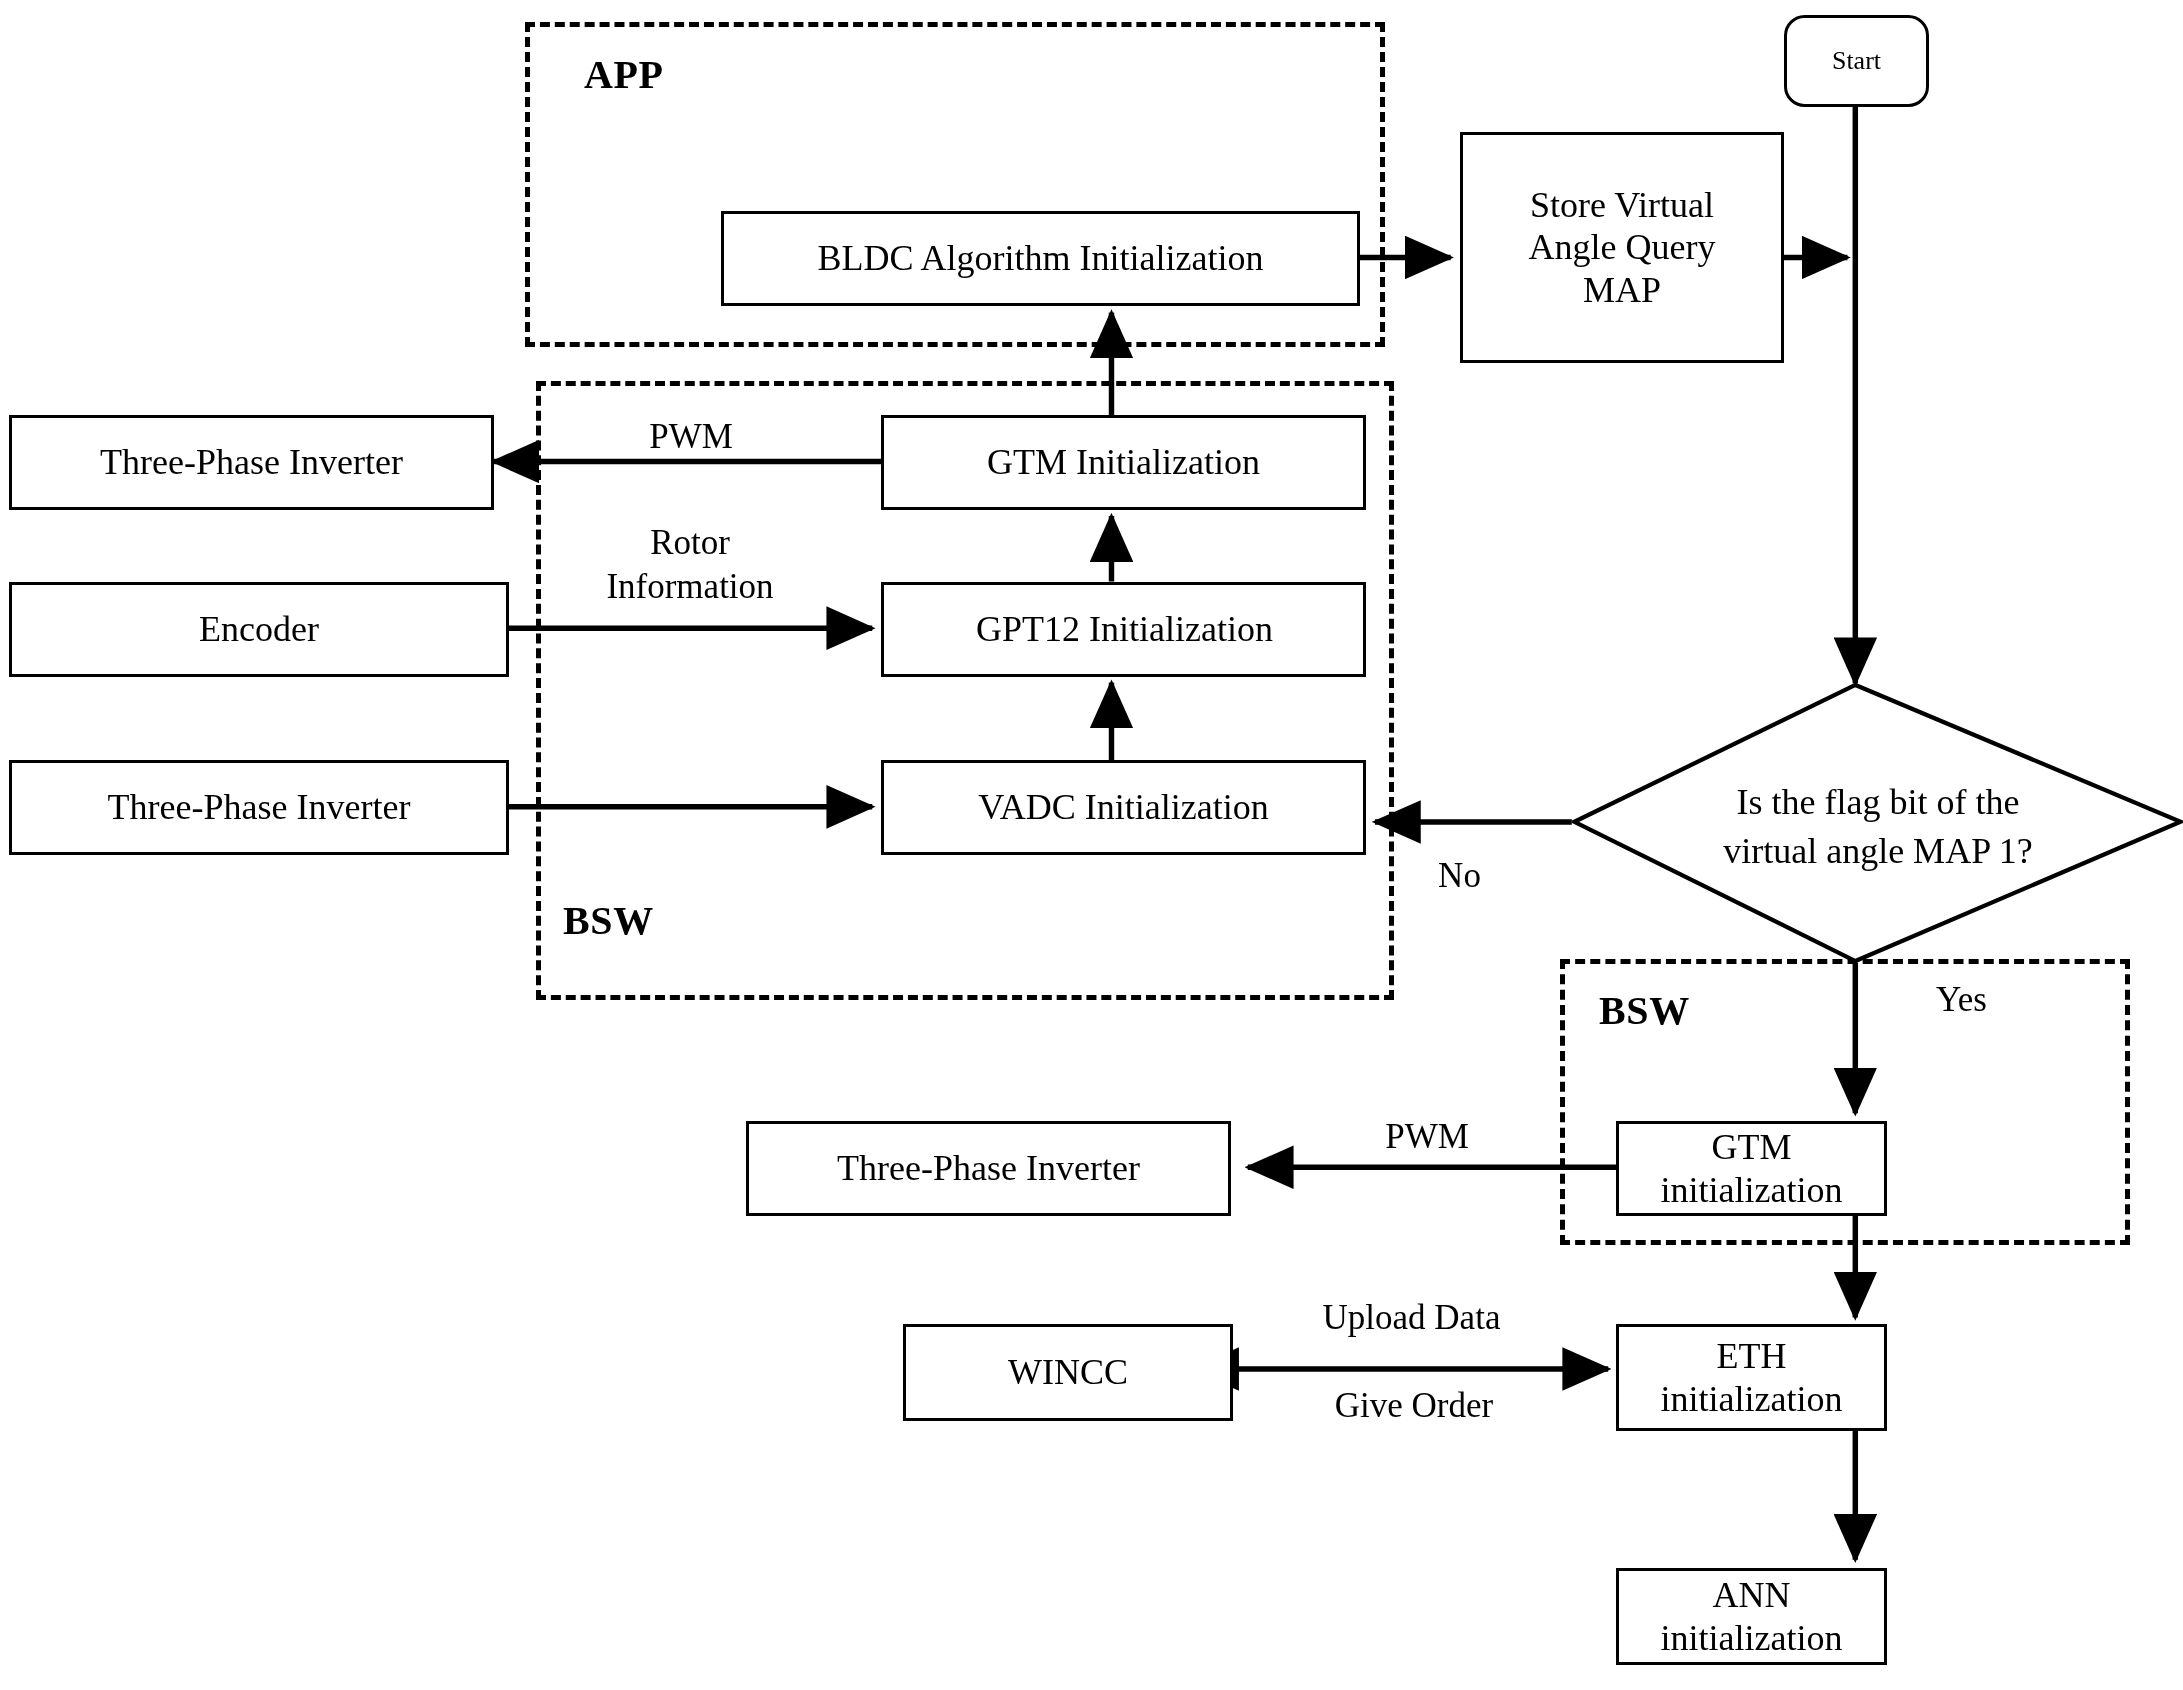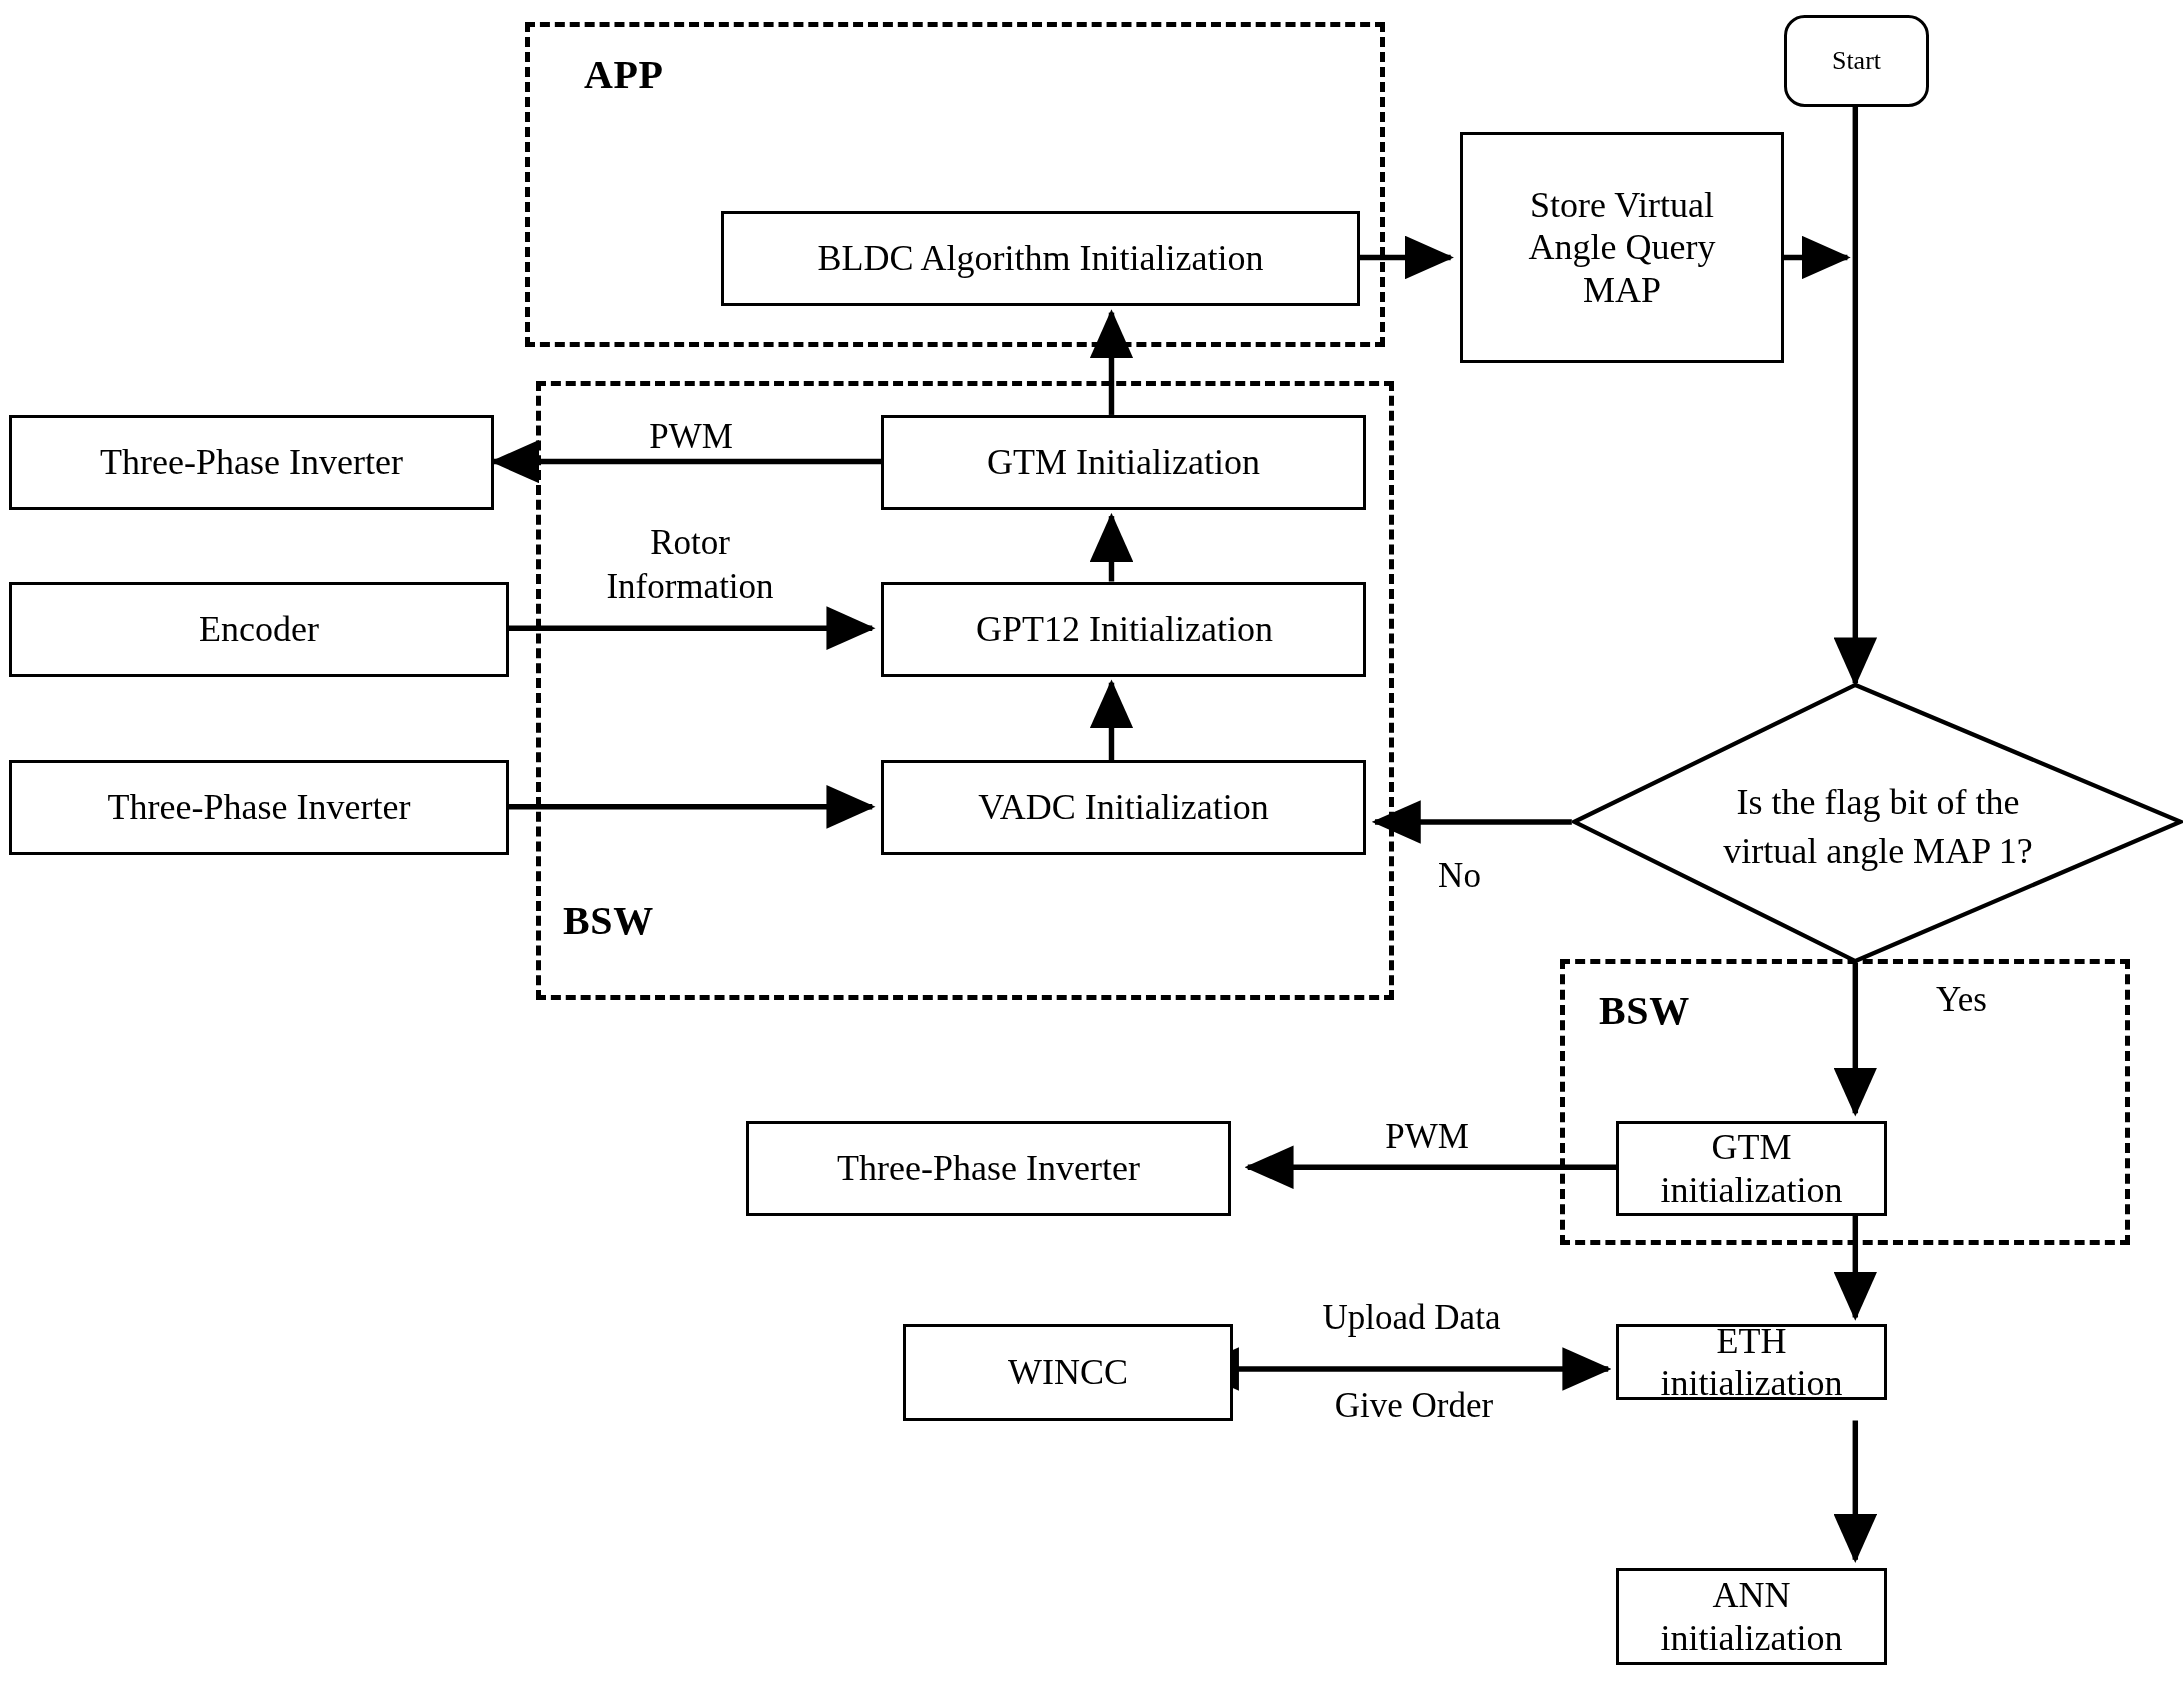--- a/index.html
+++ b/index.html
@@ -96,21 +96,21 @@
   <div class="diamond" style="left:1572px;top:683px;width:611px;height:280px;">
     <svg width="611" height="280" viewBox="0 0 1009 462" xmlns="http://www.w3.org/2000/svg">
       <polygon points="468,3 1005,229 468,459 4,229" fill="#fff" stroke="#000" stroke-width="7"></polygon>
     </svg>
   </div>
   <div class="lbl" style="left: 1648px; top: 778px; width: 460px; text-align: center; font-size: 36px; line-height: 1.35; white-space: pre-line;">Is the flag bit of the
 virtual angle MAP 1?</div>
 
   <div class="box" style="left:1616px;top:1121px;width:271px;height:95px;">GTM initialization</div>
 
-  <div class="box" style="left:1616px;top:1324px;width:271px;height:76px;">ETH initialization</div>
+  <div class="box" style="left:1616px;top:1324px;width:271px;height:107px;">ETH initialization</div>
 
   <div class="box" style="left:1616px;top:1568px;width:271px;height:97px;">ANN initialization</div>
 
   <div class="box" style="left:746px;top:1121px;width:485px;height:95px;">Three-Phase Inverter</div>
 
   <div class="box" style="left:903px;top:1324px;width:330px;height:97px;">WINCC</div>
 
   <div class="lbl" style="left:606px;top:418px;width:170px;">PWM</div>
 
   <div class="lbl" style="left: 563px; top: 521px; width: 254px; line-height: 1.25; white-space: pre-line;">Rotor

